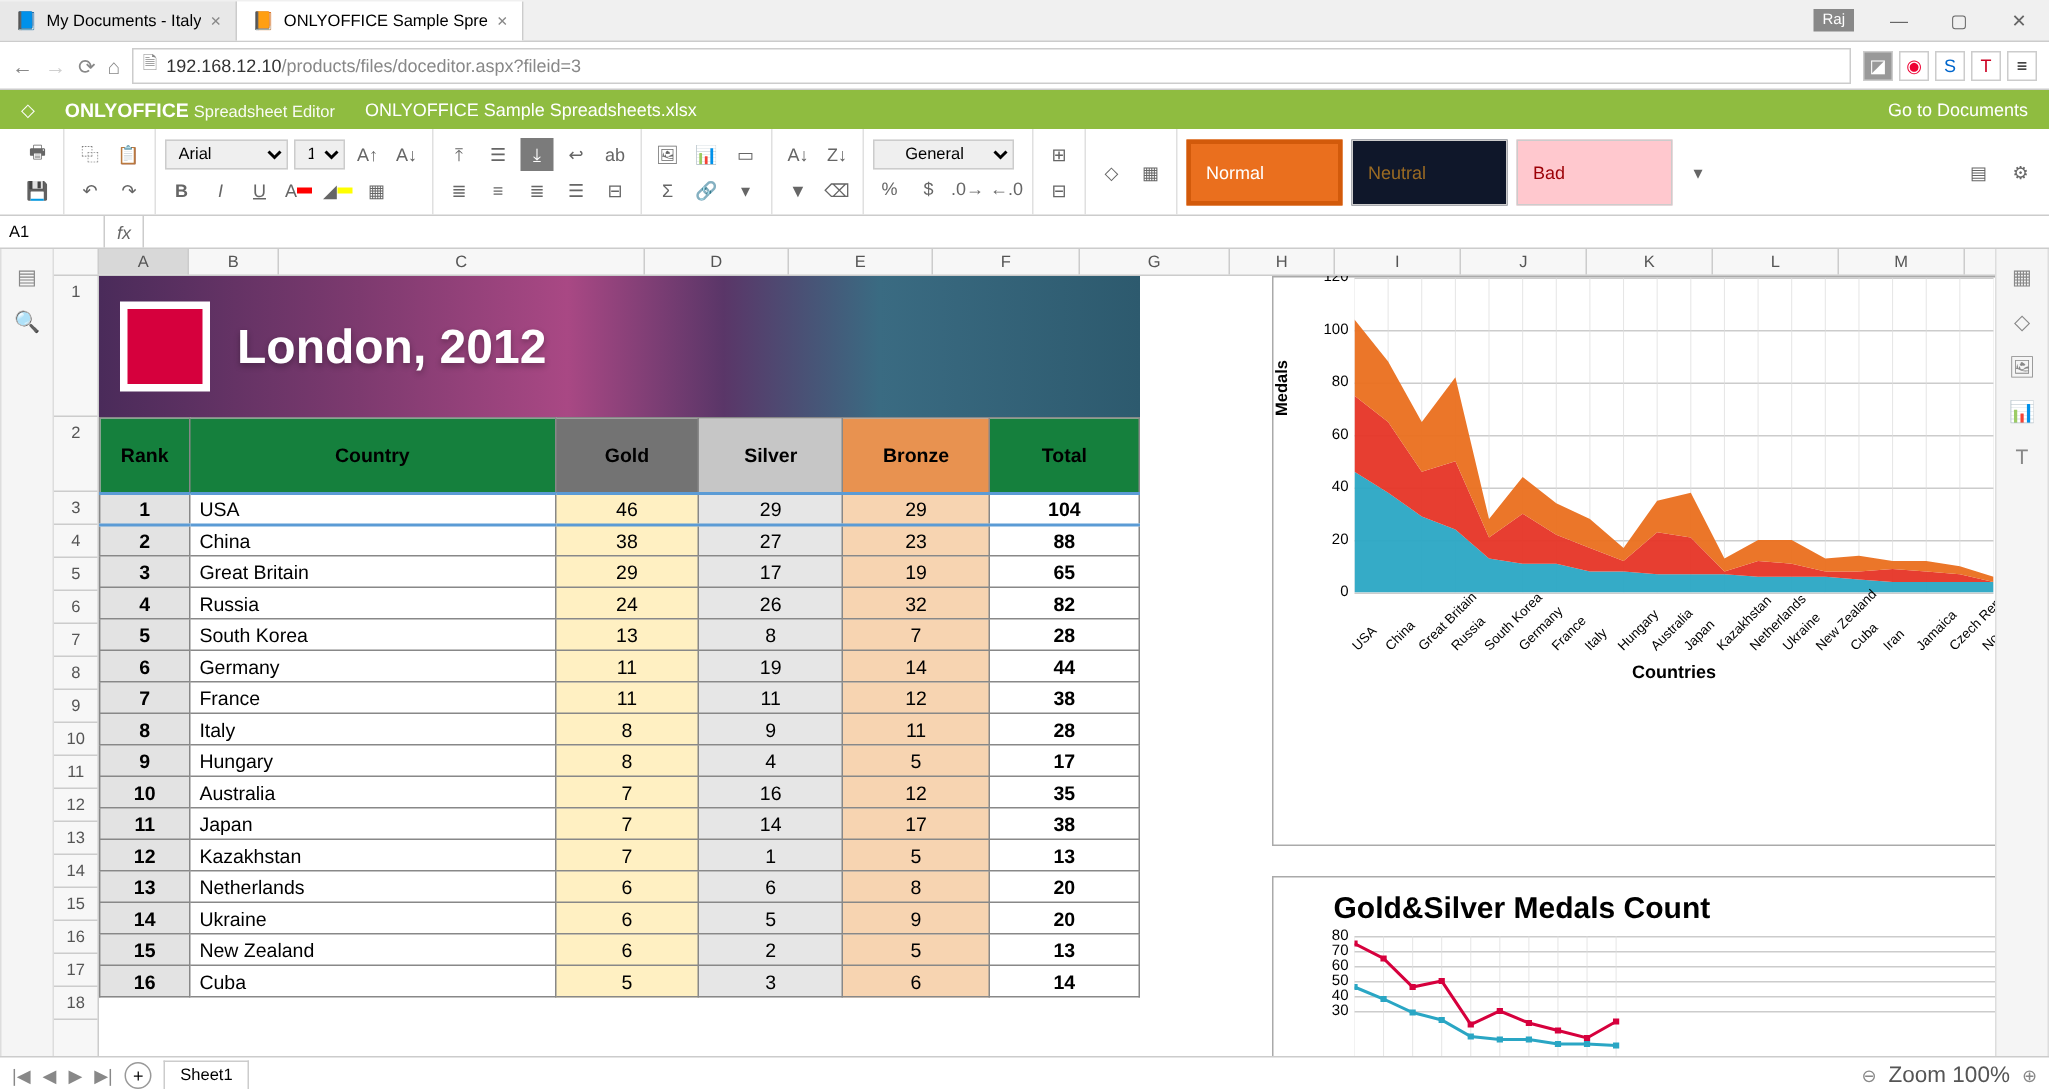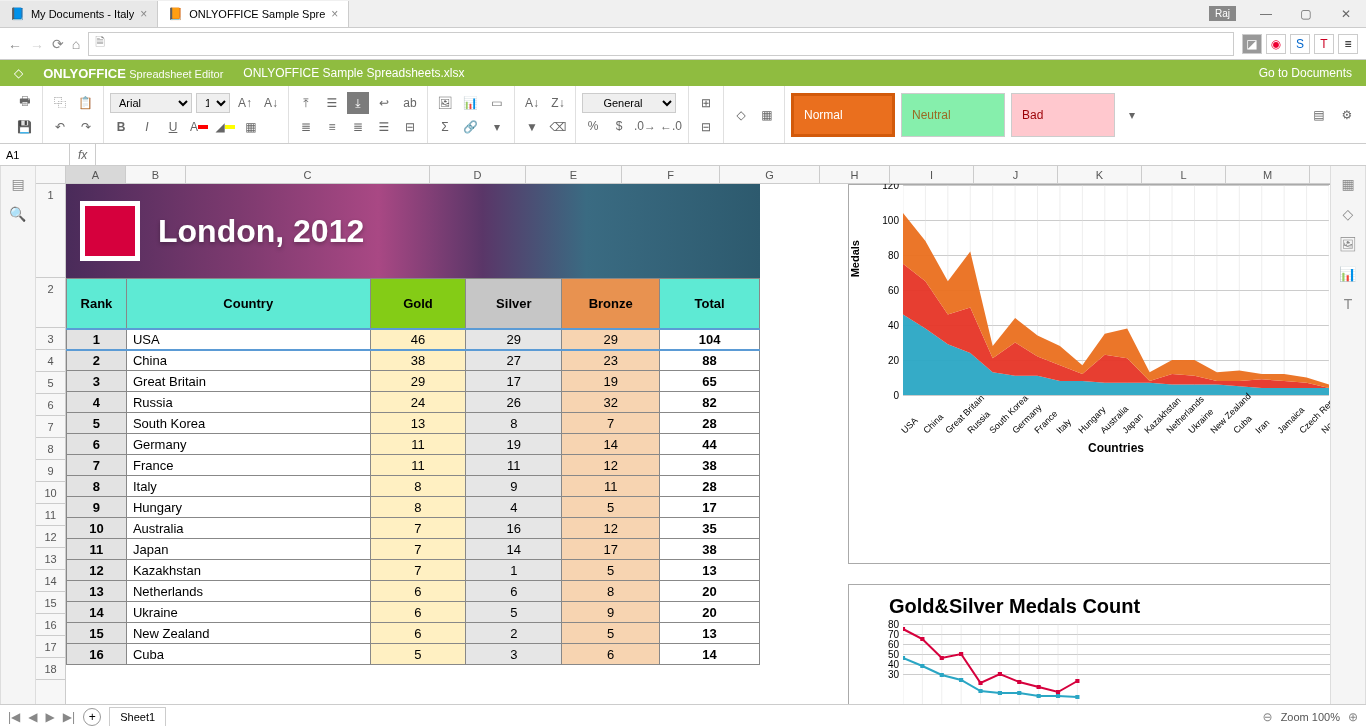--- a/index.html
+++ b/index.html
@@ -36,21 +36,21 @@
 .tb-group { display: flex; flex-direction: column; justify-content: center; gap: 2px; padding: 0 6px; border-right: 1px solid #e0e0e0; }
 .tb-row { display: flex; align-items: center; gap: 4px; }
 .tb-btn { width: 22px; height: 22px; display: flex; align-items: center; justify-content: center; color: #666; cursor: pointer; border: 1px solid transparent; }
 .tb-btn.on { background: #7b7b7b; color: #fff; }
 .font-sel { width: 82px; height: 20px; border: 1px solid #ccc; padding: 0 4px; font-size: 11px; }
 .font-size { width: 34px; height: 20px; border: 1px solid #ccc; padding: 0 4px; font-size: 11px; }
 .fmt-sel { width: 94px; height: 20px; border: 1px solid #ccc; padding: 0 4px; font-size: 11px; text-align: center; }
 .styles { display: flex; align-items: center; gap: 6px; padding: 0 6px; }
 .style-box { width: 104px; height: 44px; border: 1px solid #ccc; display: flex; align-items: center; padding: 0 10px; font-size: 13px; cursor: pointer; position: relative; }
 .style-normal { background: #ea6f1e; color: #fff; border: 3px solid #d25a0b; }
-.style-neutral { background: #86efac; color: #9a6a23; }
+.style-neutral { background: #0f172a; color: #9a6a23; }
 .style-bad { background: #ffc8ce; color: #9c0006; }
 .tb-right { margin-left: auto; display: flex; align-items: center; gap: 6px; padding-left: 6px; }
 
 
 .fx-bar { height: 22px; border-bottom: 1px solid #ccc; display: flex; align-items: center; }
 .namebox { width: 70px; height: 100%; border-right: 1px solid #ccc; padding: 0 6px; font-size: 11px; display: flex; align-items: center; }
 .fx { padding: 0 8px; font-style: italic; color: #666; border-right: 1px solid #ccc; height: 100%; display: flex; align-items: center; }
 
 
 .main { flex: 1; display: flex; overflow: hidden; }
@@ -71,22 +71,22 @@
 
 
 .banner { position:absolute; left:0; top:0; width: 694px; height: 94px; background: linear-gradient(90deg, #4a2b5a 0%, #7d3a6f 25%, #a94884 45%, #5a3668 60%, #3a6b82 75%, #2d5a6e 100%); display:flex; align-items:center; padding-left:14px; gap:18px; }
 .banner-logo { width: 60px; height: 60px; background: #fff; display:flex; align-items:center; justify-content:center; }
 .banner-logo-in { width: 50px; height: 50px; background: #d6003d; }
 .banner-title { font-size: 32px; font-weight: bold; color: #fff; text-shadow: 0 2px 4px rgba(0,0,0,0.3); text-align: right; }
 
 
 .dtable { position:absolute; left:0; top:94px; width:694px; border-collapse:collapse; }
 .dtable th, .dtable td { border: 1px solid #888; text-align:center; height:21px; font-size: 13px; }
-.dtable th { height: 50px; font-weight:bold; background:#5eead4; }
-.dtable th.gold { background:#84cc16; }
+.dtable th { height: 50px; font-weight:bold; background:#15803d; }
+.dtable th.gold { background:#737373; }
 .dtable th.silver { background:#c6c6c6; }
 .dtable th.bronze { background:#e89250; }
 .dtable td.rank { background:#e3e3e3; font-weight:bold; }
 .dtable td.country { text-align:left; padding-left:6px; }
 .dtable td.gold { background:#fff0c2; }
 .dtable td.silver { background:#e6e6e6; }
 .dtable td.bronze { background:#f7d4b1; }
 .dtable td.total { font-weight:bold; }
 .dtable .sel-row td { border-top: 2px solid #5b9bd5; border-bottom: 2px solid #5b9bd5; }
 
@@ -103,21 +103,21 @@
 svg.area-svg { position:absolute; inset:0; width:100%; height:100%; }
 
 .chart-box2 { position:absolute; left: 782px; top: 400px; width: 492px; height: 180px; border: 1px solid #aaa; background:#fff; overflow:hidden; }
 
 
 .sheet-bar { height: 24px; border-top: 1px solid #ccc; display:flex; align-items:center; padding: 0 8px; gap: 8px; }
 .sheet-nav { color:#888; cursor:pointer; }
 .sheet-add { width:18px; height:18px; border: 1px solid #999; border-radius:50%; display:flex; align-items:center; justify-content:center; cursor:pointer; }
 .sheet-tab { border: 1px solid #ccc; border-bottom:none; padding: 3px 10px; font-size:11px; cursor:pointer; }
 .sheet-spacer { flex:1; }
-.zoom { font-size:11px; color:#555; }
+.zoom { font-size:15px; color:#555; }
 
 .color-sw { width: 10px; height: 4px; }
 </style>
 </head>
 <body>
 
 <div class="browser-tabs">
   <div class="tab inactive">
     <span>📘</span>
     <span class="tab-text">My Documents - Italy</span>
@@ -135,20 +135,21 @@
   <div class="win-btn">✕</div>
 </div>
 
 <div class="addr-bar">
   <span class="nav-btn">←</span>
   <span class="nav-btn" style="opacity:.4">→</span>
   <span class="nav-btn">⟳</span>
   <span class="nav-btn">⌂</span>
   <div class="url-box">
     <span style="color:#888">🗎</span>
+    <span class="url-text"><span class="url-host">192.168.12.10</span><span>/products/files/doceditor.aspx?fileid=3</span></span>
   </div>
   <div class="ext-icons">
     <div class="ext-icon" style="background:#999;color:#fff">◪</div>
     <div class="ext-icon" style="color:#e03">◉</div>
     <div class="ext-icon" style="color:#06c">S</div>
     <div class="ext-icon" style="color:#c02">T</div>
     <div class="ext-icon">≡</div>
   </div>
 </div>
 

